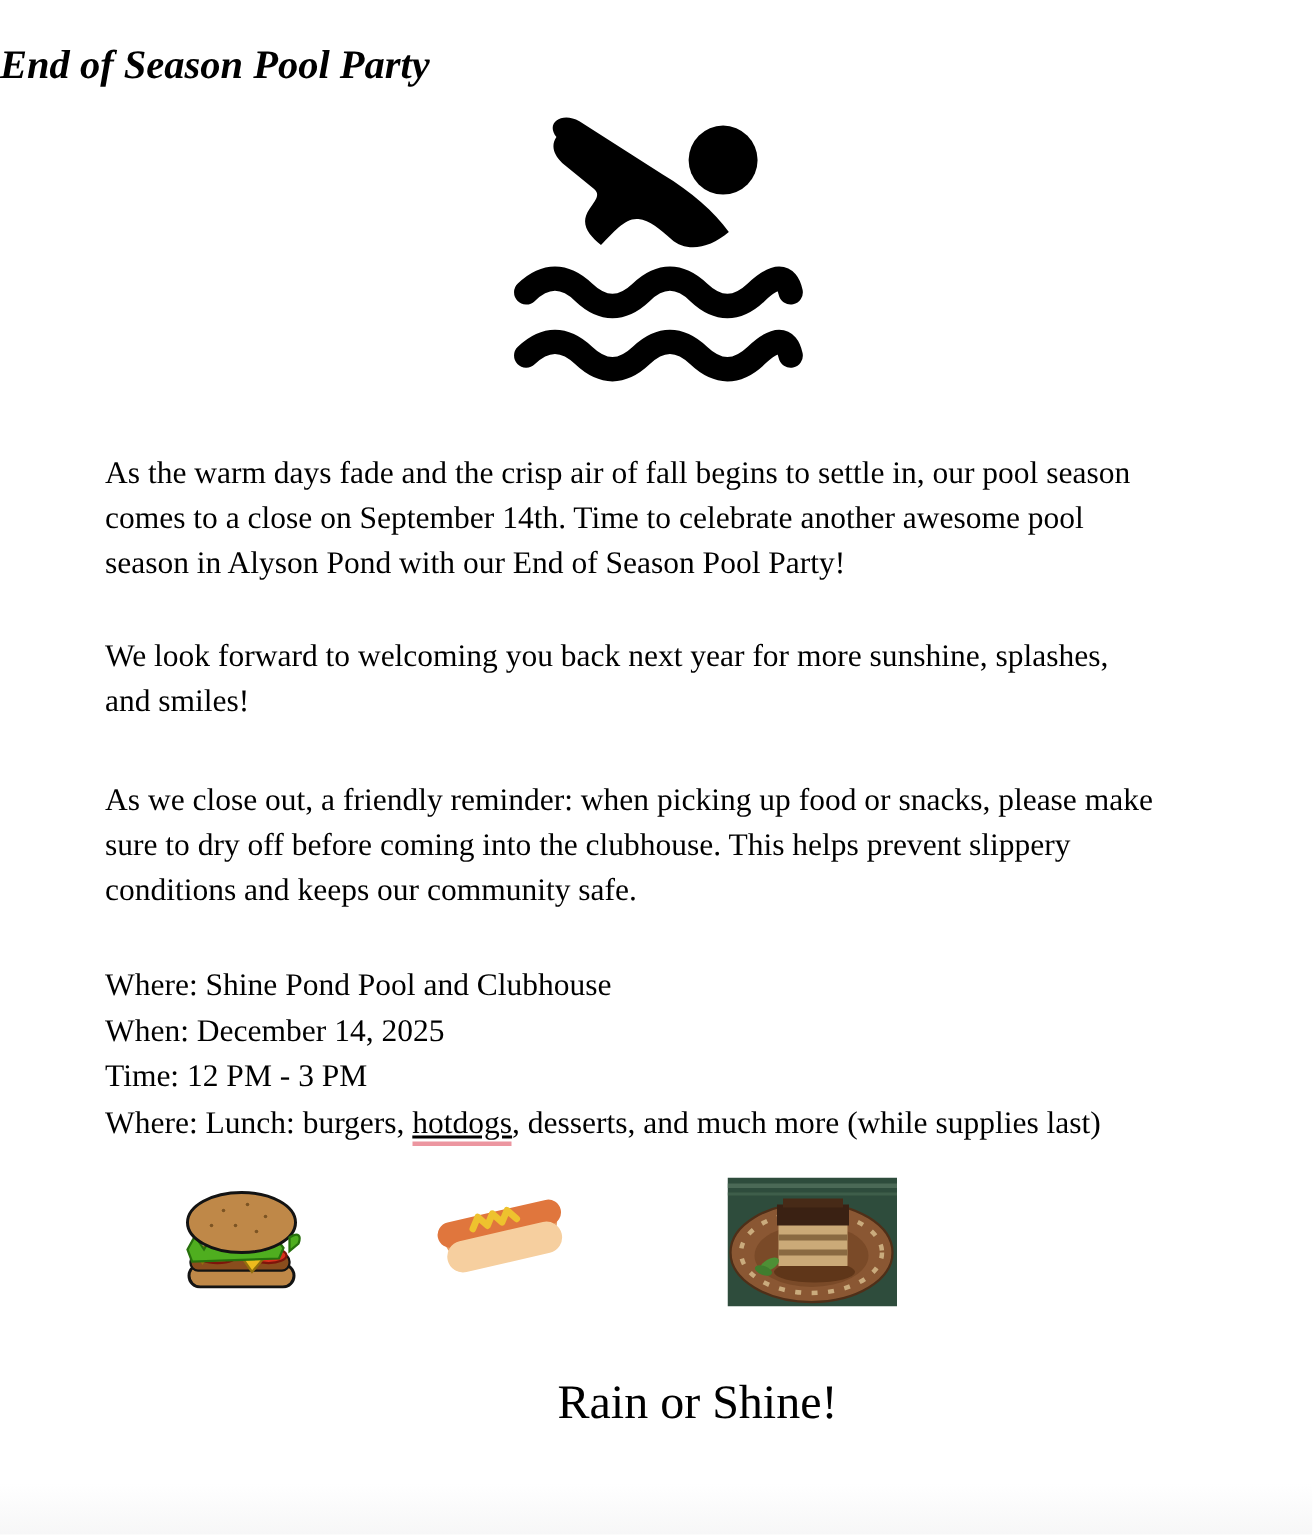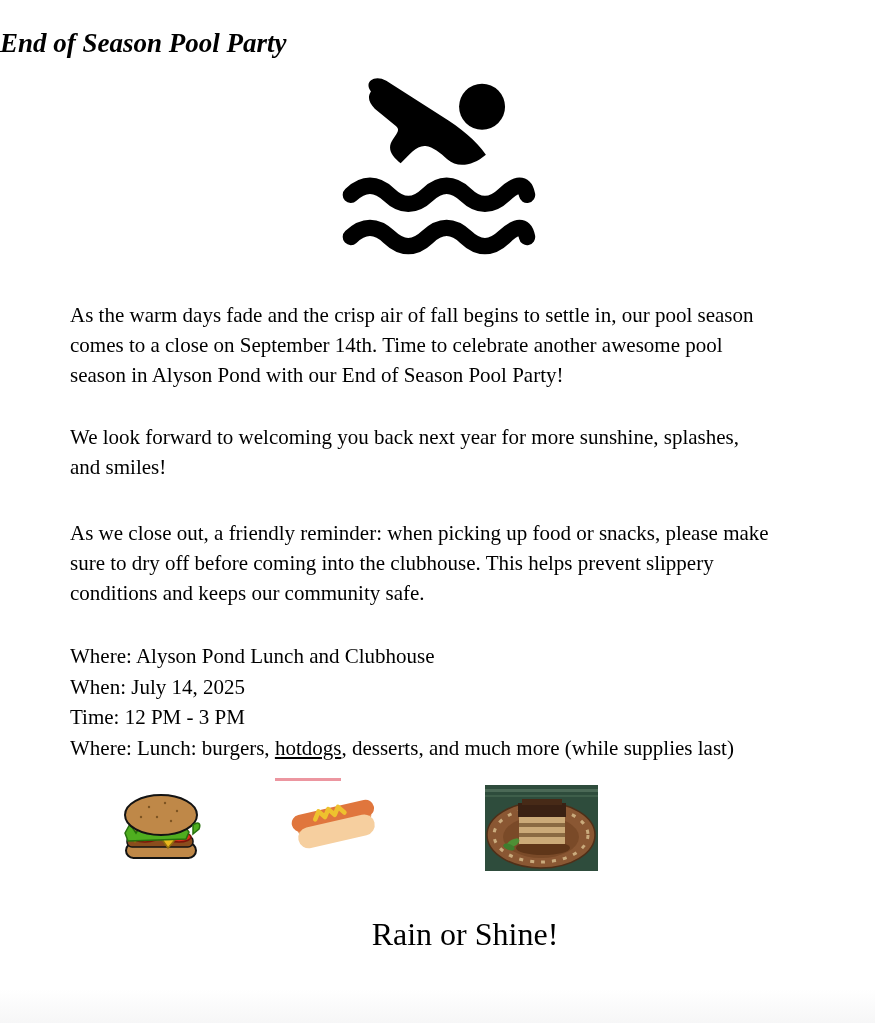--- a/index.html
+++ b/index.html
@@ -39,21 +39,21 @@
 
   .details {
     margin: 33px 15px 0 70px;
     font-size: 21px;
     line-height: 30.5px;
   }
   .flagged {
     text-decoration: underline;
     text-underline-offset: 2px;
     border-bottom: 3px solid #ec96a0;
-    padding-bottom: 18px;
+    padding-bottom: 1px;
   }
 
   .food-row { position: relative; height: 92px; margin-top: 20px; }
   .food { position: absolute; display: block; }
   .food svg { display: block; }
   .food.burger   { left: 121px; top: 10px; }
   .food.hotdog   { left: 291px; top: 16px; }
   .food.dessert  { left: 485px; top: 2px;  }
 
   .footer {
@@ -94,22 +94,22 @@
 season in Alyson Pond with our End of Season Pool Party!</p>
 
   <p class="para third">We look forward to welcoming you back next year for more sunshine, splashes,
 and smiles!</p>
 
   <p class="para">As we close out, a friendly reminder: when picking up food or snacks, please make
 sure to dry off before coming into the clubhouse. This helps prevent slippery
 conditions and keeps our community safe.</p>
 
   <div class="details">
-    <div>Where: Alyson Pond Lunch and Clubhouse</div>
-    <div>When: July 14, 2025</div>
+    <div>Where: Shine Pond Pool and Clubhouse</div>
+    <div>When: December 14, 2025</div>
     <div>Time: 12 PM - 3 PM</div>
     <div><span>Where: Lunch: burgers, </span><span class="flagged">hotdogs</span><span>, desserts, and much more (while supplies last)</span></div>
   </div>
 
   <div class="food-row">
 
     <span class="food burger">
       <svg width="82" height="66" viewBox="0 0 82 66" xmlns="http://www.w3.org/2000/svg">
         <rect x="5" y="50" width="70" height="15" rx="7.5" fill="#bf8848" stroke="#131313" stroke-width="2"></rect>
         <rect x="6" y="43" width="66" height="11" rx="5" fill="#8a4d1d" stroke="#131313" stroke-width="1.5"></rect>

